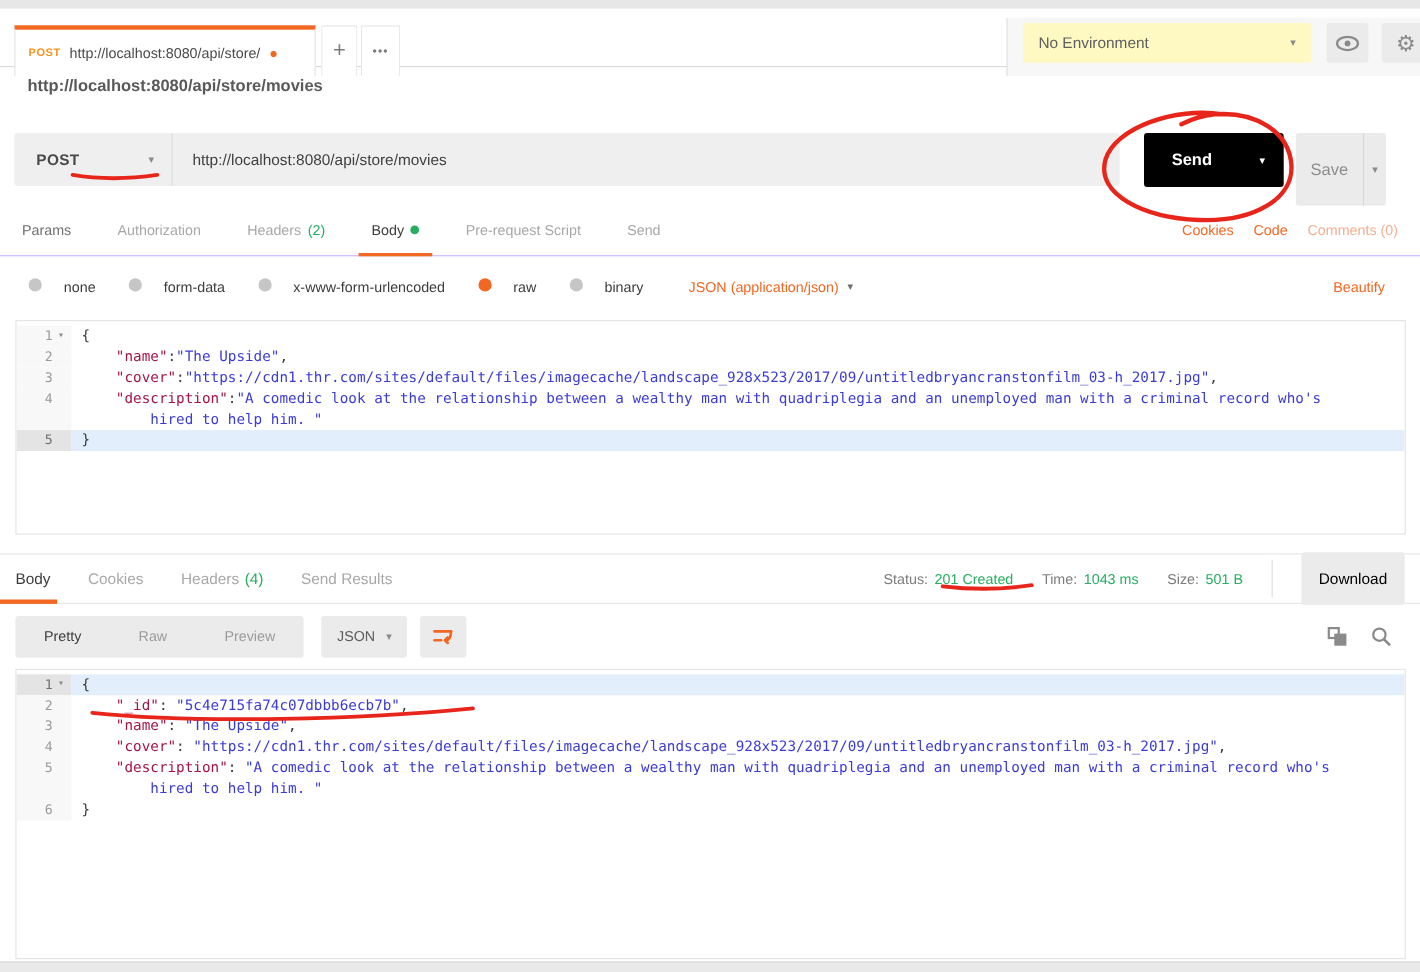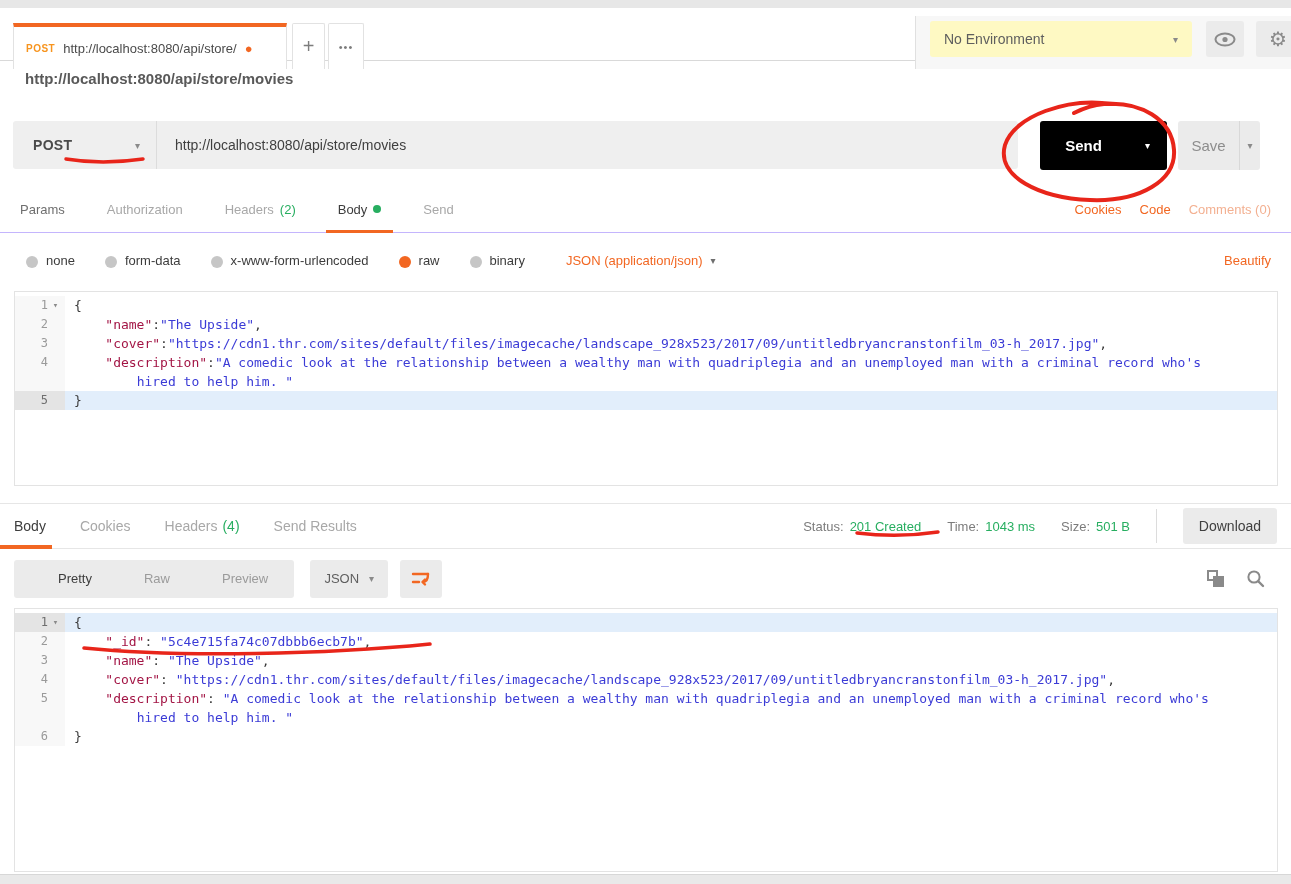--- a/index.html
+++ b/index.html
@@ -25,45 +25,45 @@
 
   
   .title-row { position:absolute; left:25px; top:70px; color:#595959; font-size:15px; font-weight:bold; }
   .url-bar { position:absolute; left:13px; top:121px; width:1005px; height:48px; background:#efefef; border-radius:3px; display:flex; align-items:center; }
   .method-select { width:144px; height:100%; display:flex; align-items:center; justify-content:space-between; padding:0 16px 0 20px; border-right:1px solid #dcdcdc; }
   .method-select .m { color:#4a4a4a; font-size:14px; font-weight:bold; letter-spacing:.3px; }
   .url-input { flex:1; padding-left:18px; color:#3f3f3f; font-size:14px; }
   .send-btn { position:absolute; left:1040px; top:121px; width:127px; height:49px; background:#000000; border-radius:3px; display:flex; color:#fff; }
   .send-main { width:87px; display:flex; align-items:center; justify-content:center; font-size:15px; font-weight:bold; }
   .send-caret { flex:1; display:flex; align-items:center; justify-content:center; border-left:1px solid rgba(0,0,0,.18); font-size:10px; color:#fff; }
-  .save-btn { position:absolute; left:1178px; top:121px; width:82px; height:49px; background:#ebebeb; border-radius:3px; display:flex; }
+  .save-btn { position:absolute; left:1178px; top:121px; width:82px; height:66px; background:#ebebeb; border-radius:3px; display:flex; }
   .save-main { width:61px; display:flex; align-items:center; justify-content:center; color:#8d8d8d; font-size:15px; }
   .save-caret { flex:1; display:flex; align-items:center; justify-content:center; border-left:1px solid #d8d8d8; font-size:10px; color:#8a8a8a; }
 
   
   .req-tabs-row { position:absolute; left:0; top:186px; width:1291px; height:47px; border-bottom:1px solid #c4b5fd; display:flex; align-items:center; }
   .rtabs { display:flex; align-items:center; padding-left:20px; gap:42px; }
   .rtab { font-size:13px; color:#a8a8a8; position:relative; height:47px; display:flex; align-items:center; gap:6px; }
   .rtab.first { color:#6f6f6f; }
   .rtab .count { color:#27AE60; }
   .rtab.active { color:#3d3d3d; }
   .rtab.active .underline { position:absolute; left:-12px; right:-12px; bottom:0; height:3px; background:#F26722; }
   .green-dot { width:8px; height:8px; border-radius:50%; background:#27AE60; display:inline-block; }
   .rlinks { position:absolute; right:20px; display:flex; gap:18px; font-size:13px; }
   .rlinks .lnk { color:#F26722; }
   .rlinks .lnk.muted { color:#f3b091; }
 
   
   .options-row { position:absolute; left:0; top:233px; width:1291px; height:55px; display:flex; align-items:center; }
   .modes { display:flex; align-items:center; padding-left:26px; gap:30px; }
-  .mode { display:flex; align-items:flex-end; gap:8px; font-size:13px; color:#3c3c3c; }
+  .mode { display:flex; align-items:flex-start; gap:20px; font-size:13px; color:#3c3c3c; }
   .radio { width:12px; height:12px; border-radius:50%; background:#c6c6c6; }
   .mode.sel .radio { background:#F26722; }
   .ctype { display:flex; align-items:center; gap:8px; margin-left:41px; font-size:13px; color:#F26722; }
-  .beautify { position:absolute; right:20px; color:#F26722; font-size:13px; }
+  .beautify { position:absolute; right:32px; color:#F26722; font-size:13px; }
 
   
   .editor { position:absolute; left:14px; width:1264px; background:#fff; border:1px solid #e3e3e3; font-family:"DejaVu Sans Mono",monospace; font-size:13px; overflow:hidden; padding-top:4px; }
   #editor-request { top:291px; height:195px; }
   #editor-response { top:608px; height:264px; }
   .code-row { display:flex; height:19px; line-height:19px; }
   .gutter { width:50px; flex:0 0 50px; background:#f8f8f8; color:#9a9a9a; font-size:12px; display:flex; justify-content:flex-end; align-items:center; gap:2px; padding-right:4px; }
   .gutter .fold { width:11px; font-size:9px; color:#8a8a8a; text-align:center; }
   .gutter.active { background:#e4e4e4; color:#6e6e6e; }
   .code-content { flex:1; white-space:pre; padding-left:9px; color:#3a3a3a; }
@@ -77,27 +77,27 @@
   .meta-row { position:absolute; left:0; top:503px; width:1291px; height:46px; border-top:1px solid #e6e6e6; border-bottom:1px solid #e6e6e6; display:flex; align-items:center; }
   .mtabs { display:flex; align-items:center; padding-left:14px; gap:34px; height:100%; }
   .mtab { font-size:14px; color:#a8a8a8; height:100%; display:flex; align-items:center; position:relative; gap:5px; }
   .mtab .count { color:#27AE60; }
   .mtab.active { color:#3d3d3d; }
   .mtab.active .underline { position:absolute; left:-14px; right:-6px; bottom:-1px; height:4px; background:#F26722; }
   .meta-right { position:absolute; right:14px; display:flex; align-items:center; gap:26px; }
   .pair { font-size:13px; color:#7c7c7c; display:flex; gap:6px; }
   .pair .val { color:#27AE60; }
   .vdiv { width:1px; height:34px; background:#dcdcdc; }
-  .download-btn { width:94px; height:36px; background:#ebebeb; border-radius:3px; display:flex; align-items:center; justify-content:center; color:#404040; font-size:14px; }
+  .download-btn { width:94px; height:48px; background:#ebebeb; border-radius:3px; display:flex; align-items:center; justify-content:center; color:#000000; font-size:14px; }
 
   
   .resp-toolbar { position:absolute; left:0; top:549px; width:1291px; height:59px; display:flex; align-items:center; }
   .segmented { margin-left:14px; height:38px; background:#ebebeb; border-radius:3px; display:flex; align-items:center; }
   .seg { padding:0 26px; font-size:13px; color:#9b9b9b; }
-  .seg.active { color:#3d3d3d;margin-left:18px; }
+  .seg.active { color:#3d3d3d; }
   .pill { height:38px; background:#ebebeb; border-radius:3px; display:flex; align-items:center; justify-content:center; gap:10px; font-size:13px; color:#5e5e5e; }
   .fmt-pill { margin-left:16px; width:78px; }
   .wrap-pill { margin-left:12px; width:42px; }
   .resp-tools { position:absolute; right:26px; display:flex; align-items:center; gap:22px; }
   .copy-icon { position:relative; width:17px; height:17px; }
   .copy-icon .back { position:absolute; left:0; top:0; width:11px; height:11px; border:2px solid #8a8a8a; background:#fff; }
   .copy-icon .front { position:absolute; right:0; bottom:0; width:11px; height:11px; background:#8a8a8a; }
 
   .bottom-strip { position:absolute; left:0; top:874px; width:1291px; height:10px; background:#e9e9e9; border-top:1px solid #d7d7d7; }
 
@@ -166,20 +166,23 @@
       <div class="rtab">
         <span>Headers</span>
         <span class="count">(2)</span>
       </div>
       <div class="rtab active">
         <span>Body</span>
         <span class="green-dot"></span>
         <span class="underline"></span>
       </div>
       <div class="rtab">
+          <span>Pre-request Script</span>
+        </div>
+      <div class="rtab">
           <span>Send</span>
         </div>
     </div>
     <div class="rlinks">
       <span class="lnk">Cookies</span>
       <span class="lnk">Code</span>
       <span class="lnk muted">Comments (0)</span>
     </div>
   </div>
 

